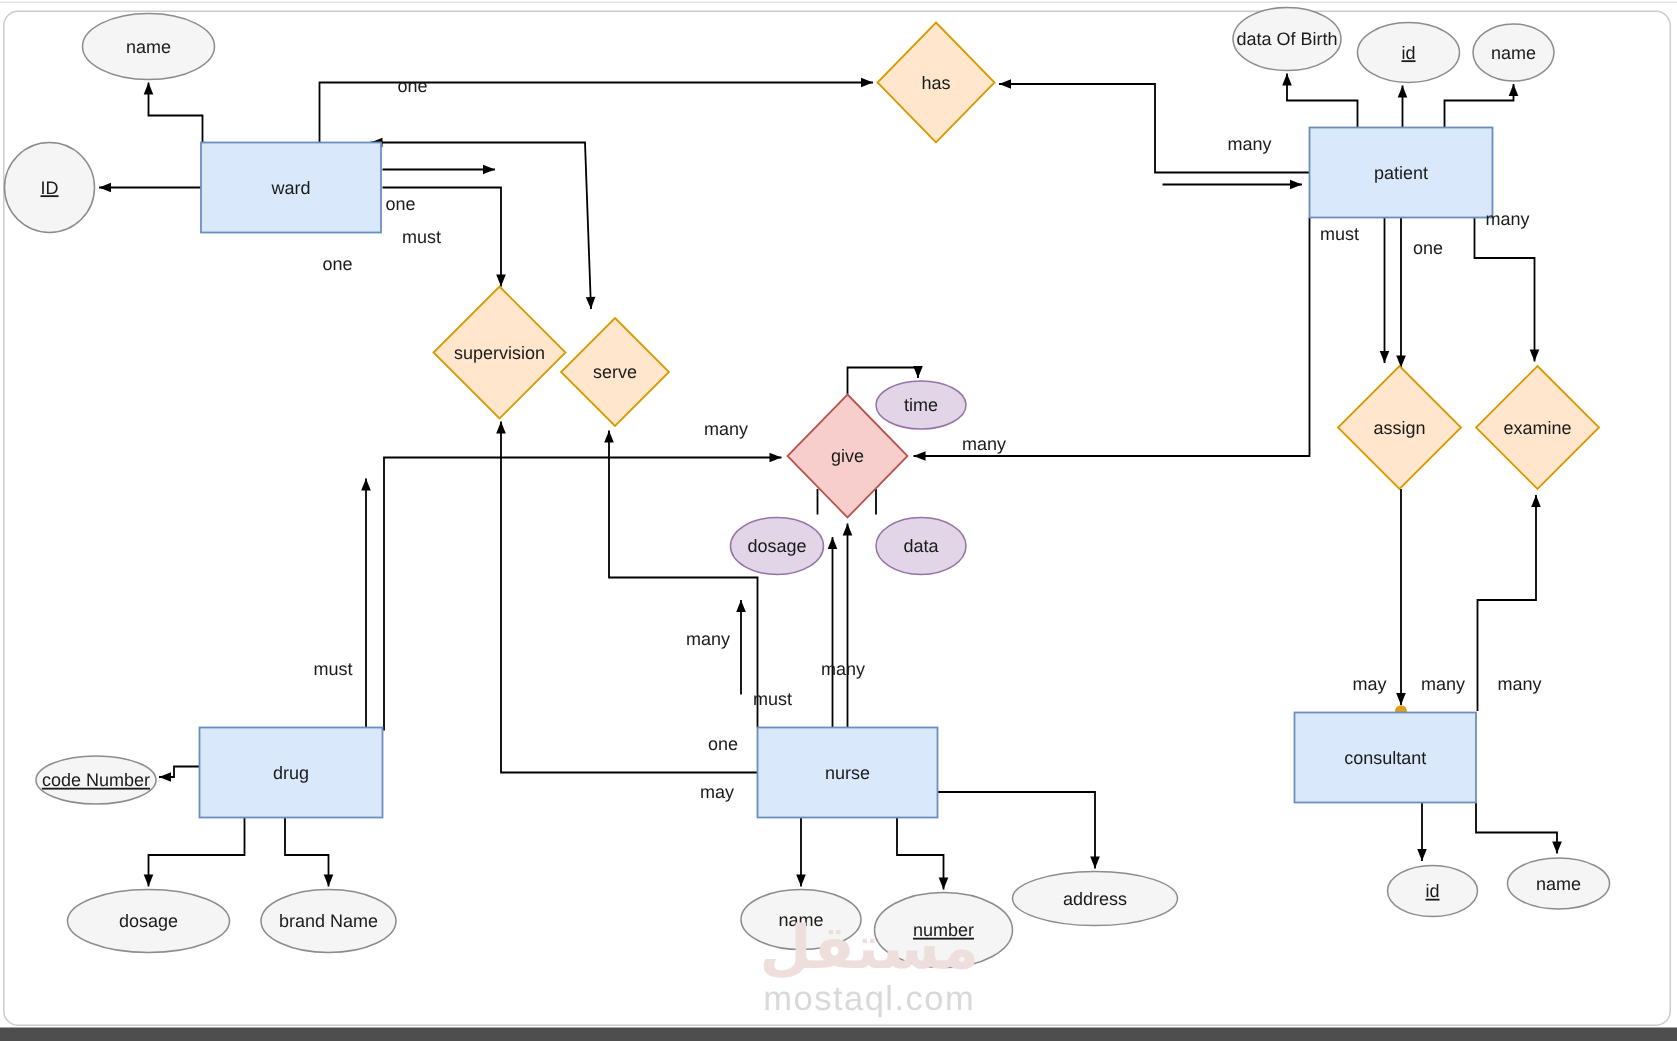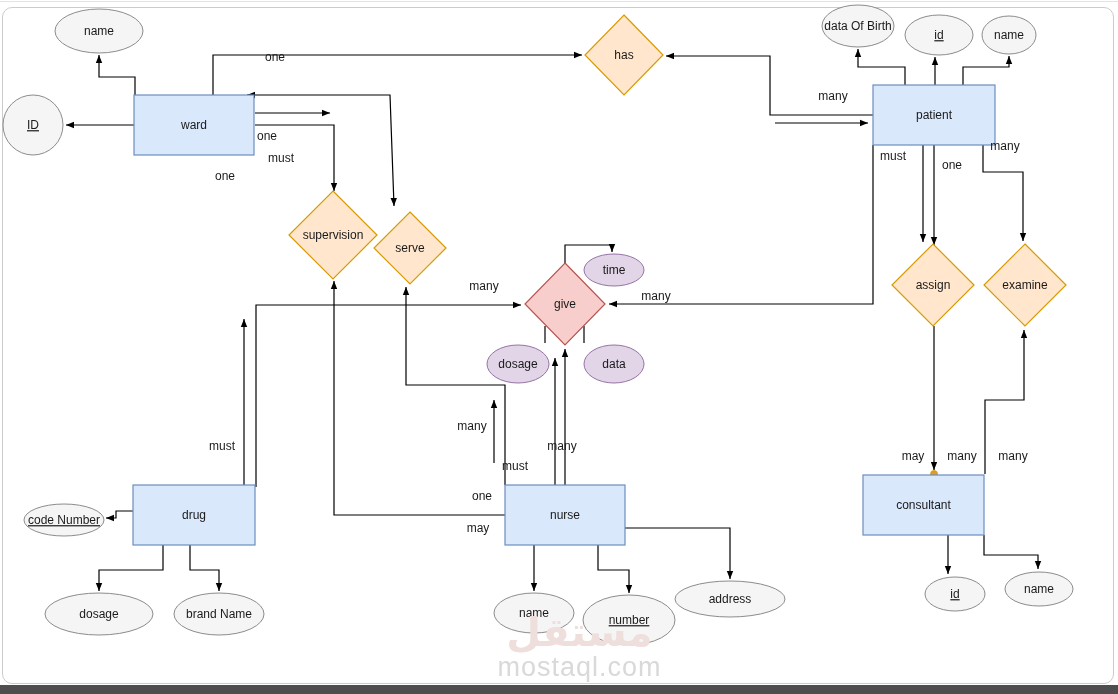--- a/index.html
+++ b/index.html
@@ -5,21 +5,21 @@
   html,body{margin:0;padding:0;background:#fff;}
   .stage{position:relative;width:1118px;height:694px;background:#ffffff;overflow:hidden;
          font-family:"Liberation Sans","DejaVu Sans",sans-serif;}
   .top-hairline{position:absolute;left:0;top:1px;width:100%;height:1px;background:#e3e3e3;}
   .card{position:absolute;left:2px;top:7px;width:1110px;height:675px;
         border:1px solid #cccccc;border-radius:10px;background:transparent;}
   svg{position:absolute;left:0;top:0;}
   .watermark{position:absolute;left:492px;top:612px;width:175px;text-align:center;
              pointer-events:none;line-height:1.0;}
   .watermark .wm-logo{font-size:40px;font-weight:bold;color:#efdfdc;}
-  .watermark .wm-url{font-size:27px;color:#d9d9d9;letter-spacing:1px;margin-top:2px;}
+  .watermark .wm-url{font-size:23px;color:#d9d9d9;letter-spacing:1px;margin-top:2px;}
   .bottom-bar{position:absolute;left:0;bottom:0;width:100%;height:9px;background:#4e4e4e;}
 </style>
 </head>
 <body>
 
 <div class="stage">
   <div class="top-hairline"></div>
   <div class="card"></div>
   <svg id="er-svg" width="1118" height="694" viewBox="0 0 1118 694">
       <g>

